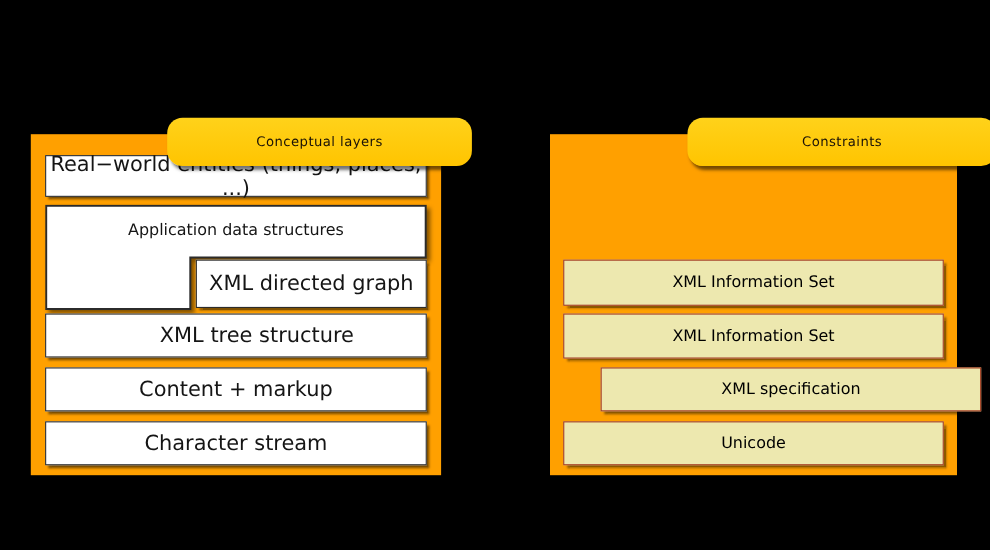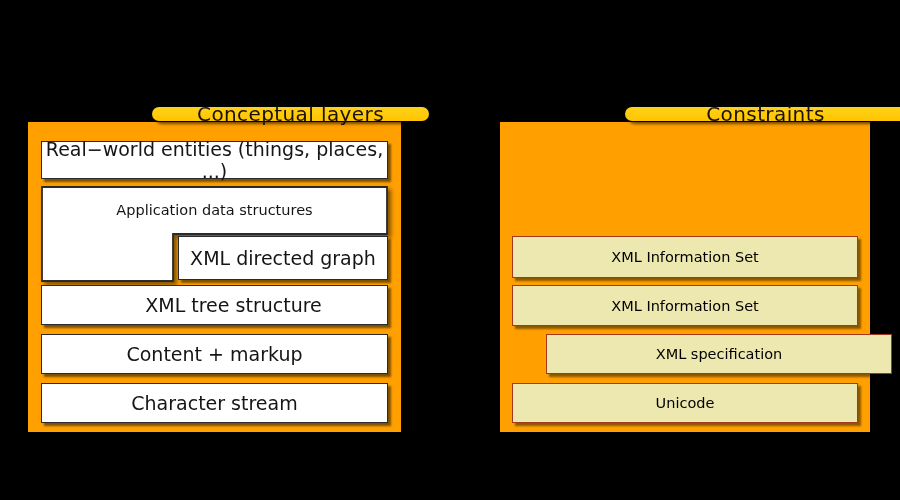--- a/index.html
+++ b/index.html
@@ -27,29 +27,29 @@
     background: #FFA000;
     box-shadow: 4px 4px 3px rgba(0,0,0,0.55);
     box-sizing: border-box;
   }
   #panel-left  { left: 28px;  top: 122px; width: 373px; height: 310px; }
   #panel-right { left: 500px; top: 122px; width: 370px; height: 310px; }
 
   
   .panel-tab {
     position: absolute;
-    height: 14px;
+    height: 44px;
     background: linear-gradient(#FFD21A, #FFC400);
     border-radius: 14px;
     box-shadow: 3px 3px 3px rgba(0,0,0,0.55);
     display: flex;
     align-items: center;
     justify-content: center;
     color: #1a1208;
-    font-size: 20px;
+    font-size: 12px;
     letter-spacing: 0.4px;
     box-sizing: border-box;
     padding: 0 14px;
     z-index: 5;
   }
   #tab-left  { left: 152px; top: 107px; width: 277px; }
   #tab-right { left: 625px; top: 107px; width: 281px; }
 
   
   .lbox {

